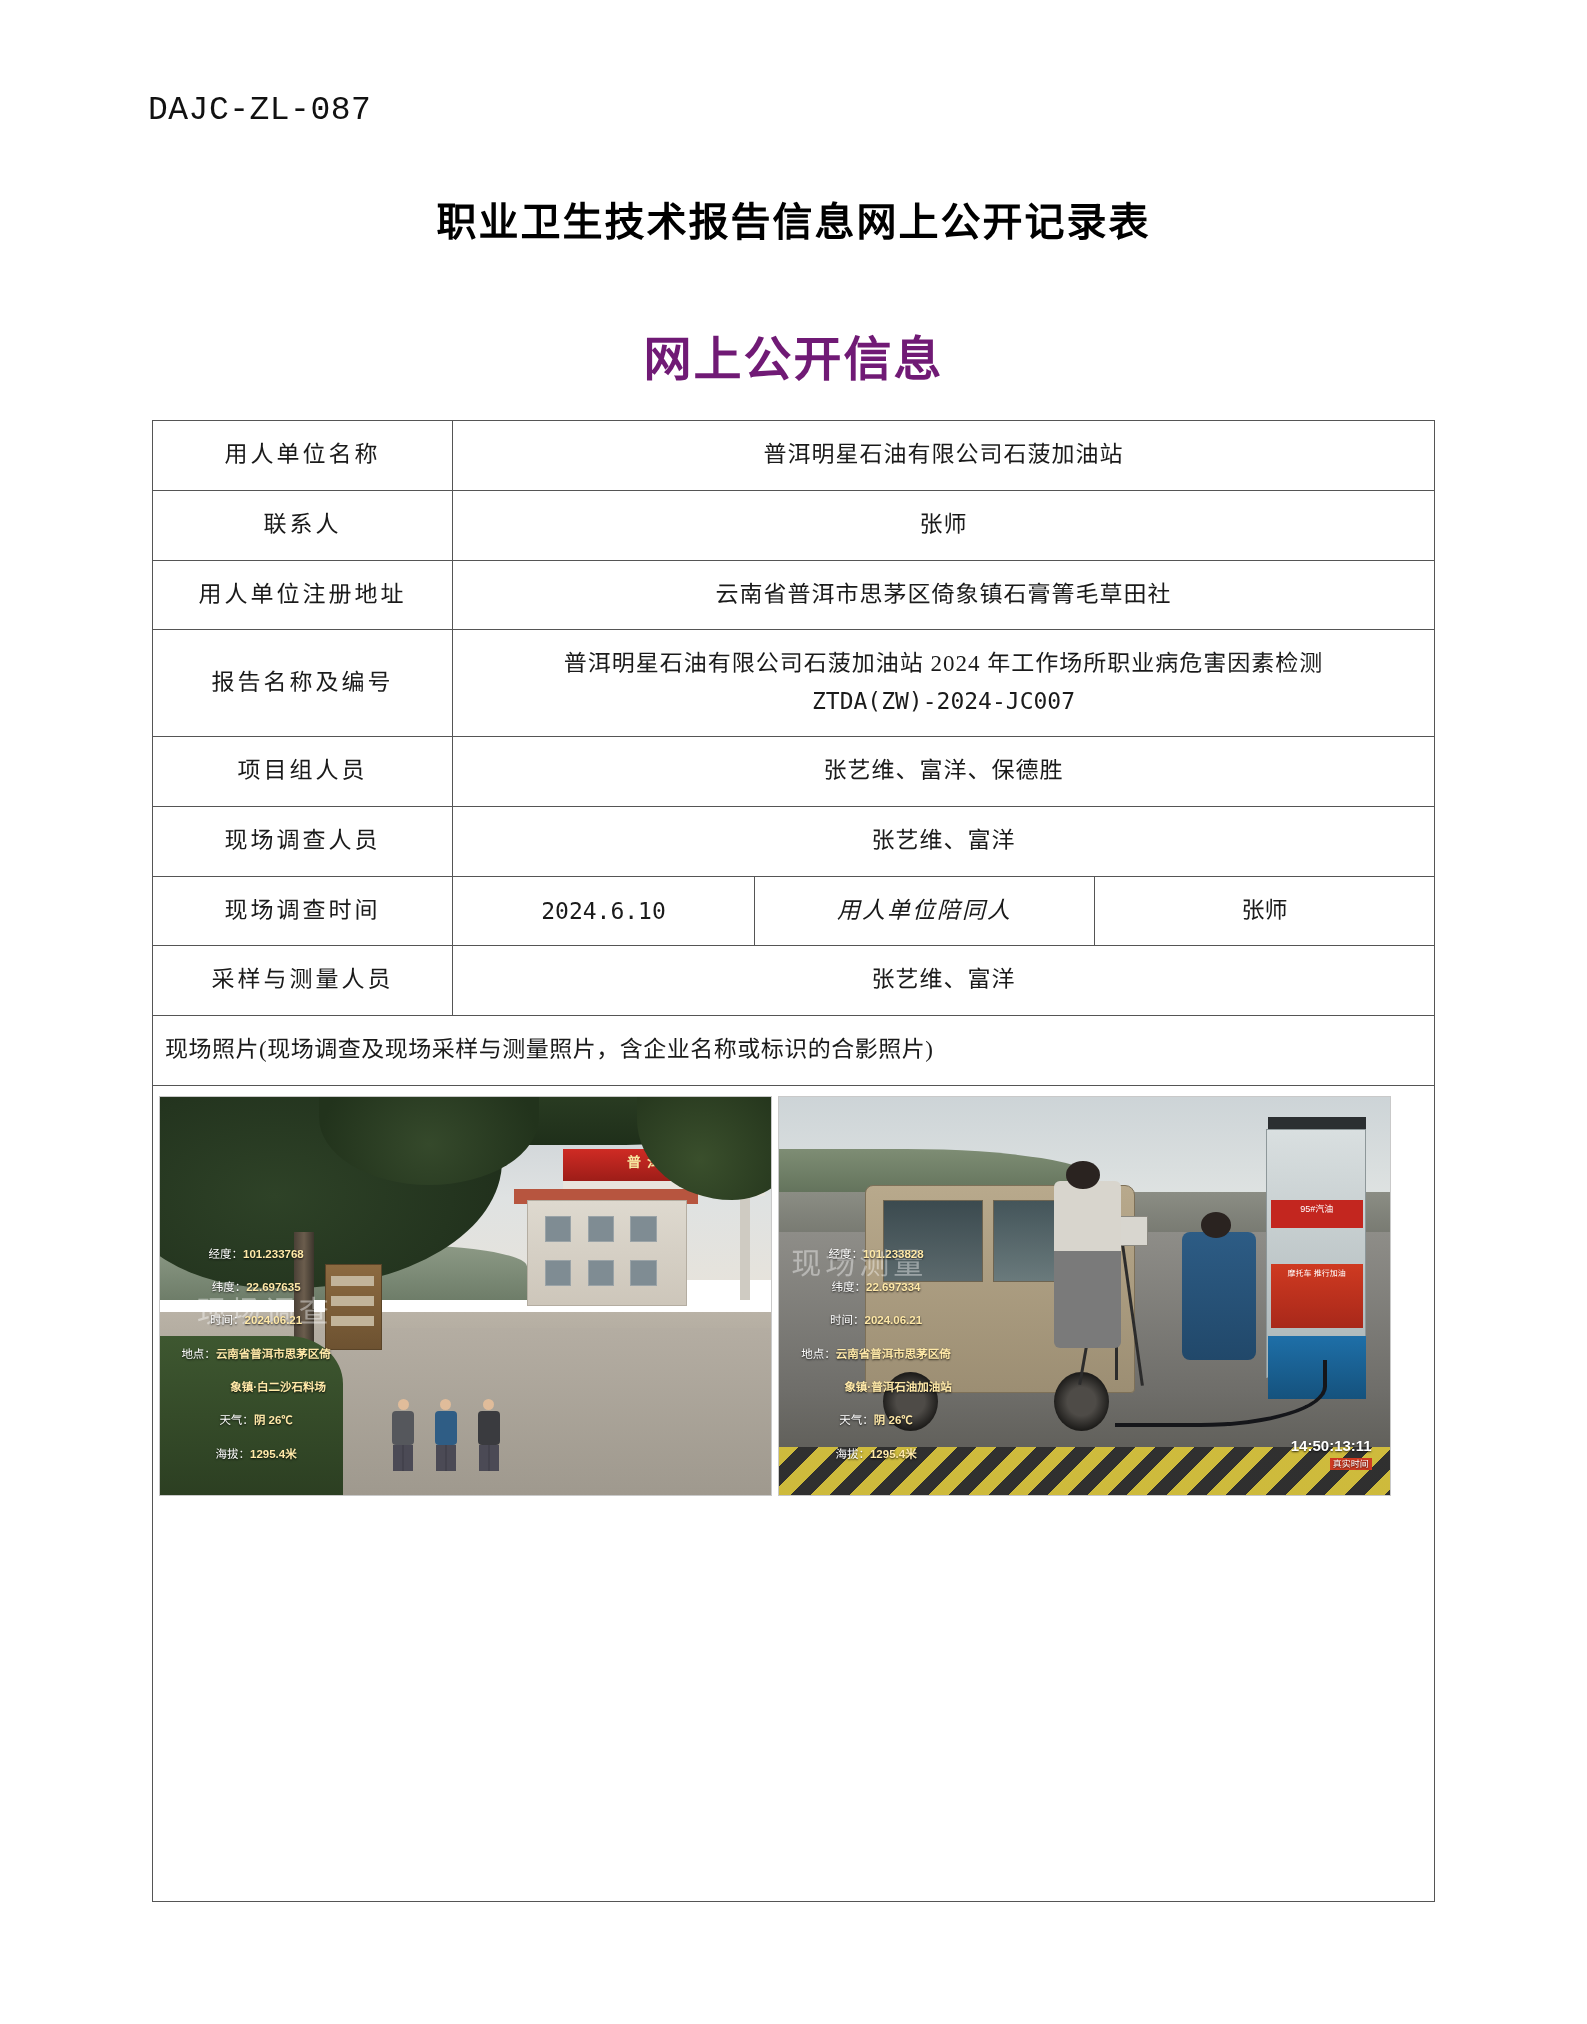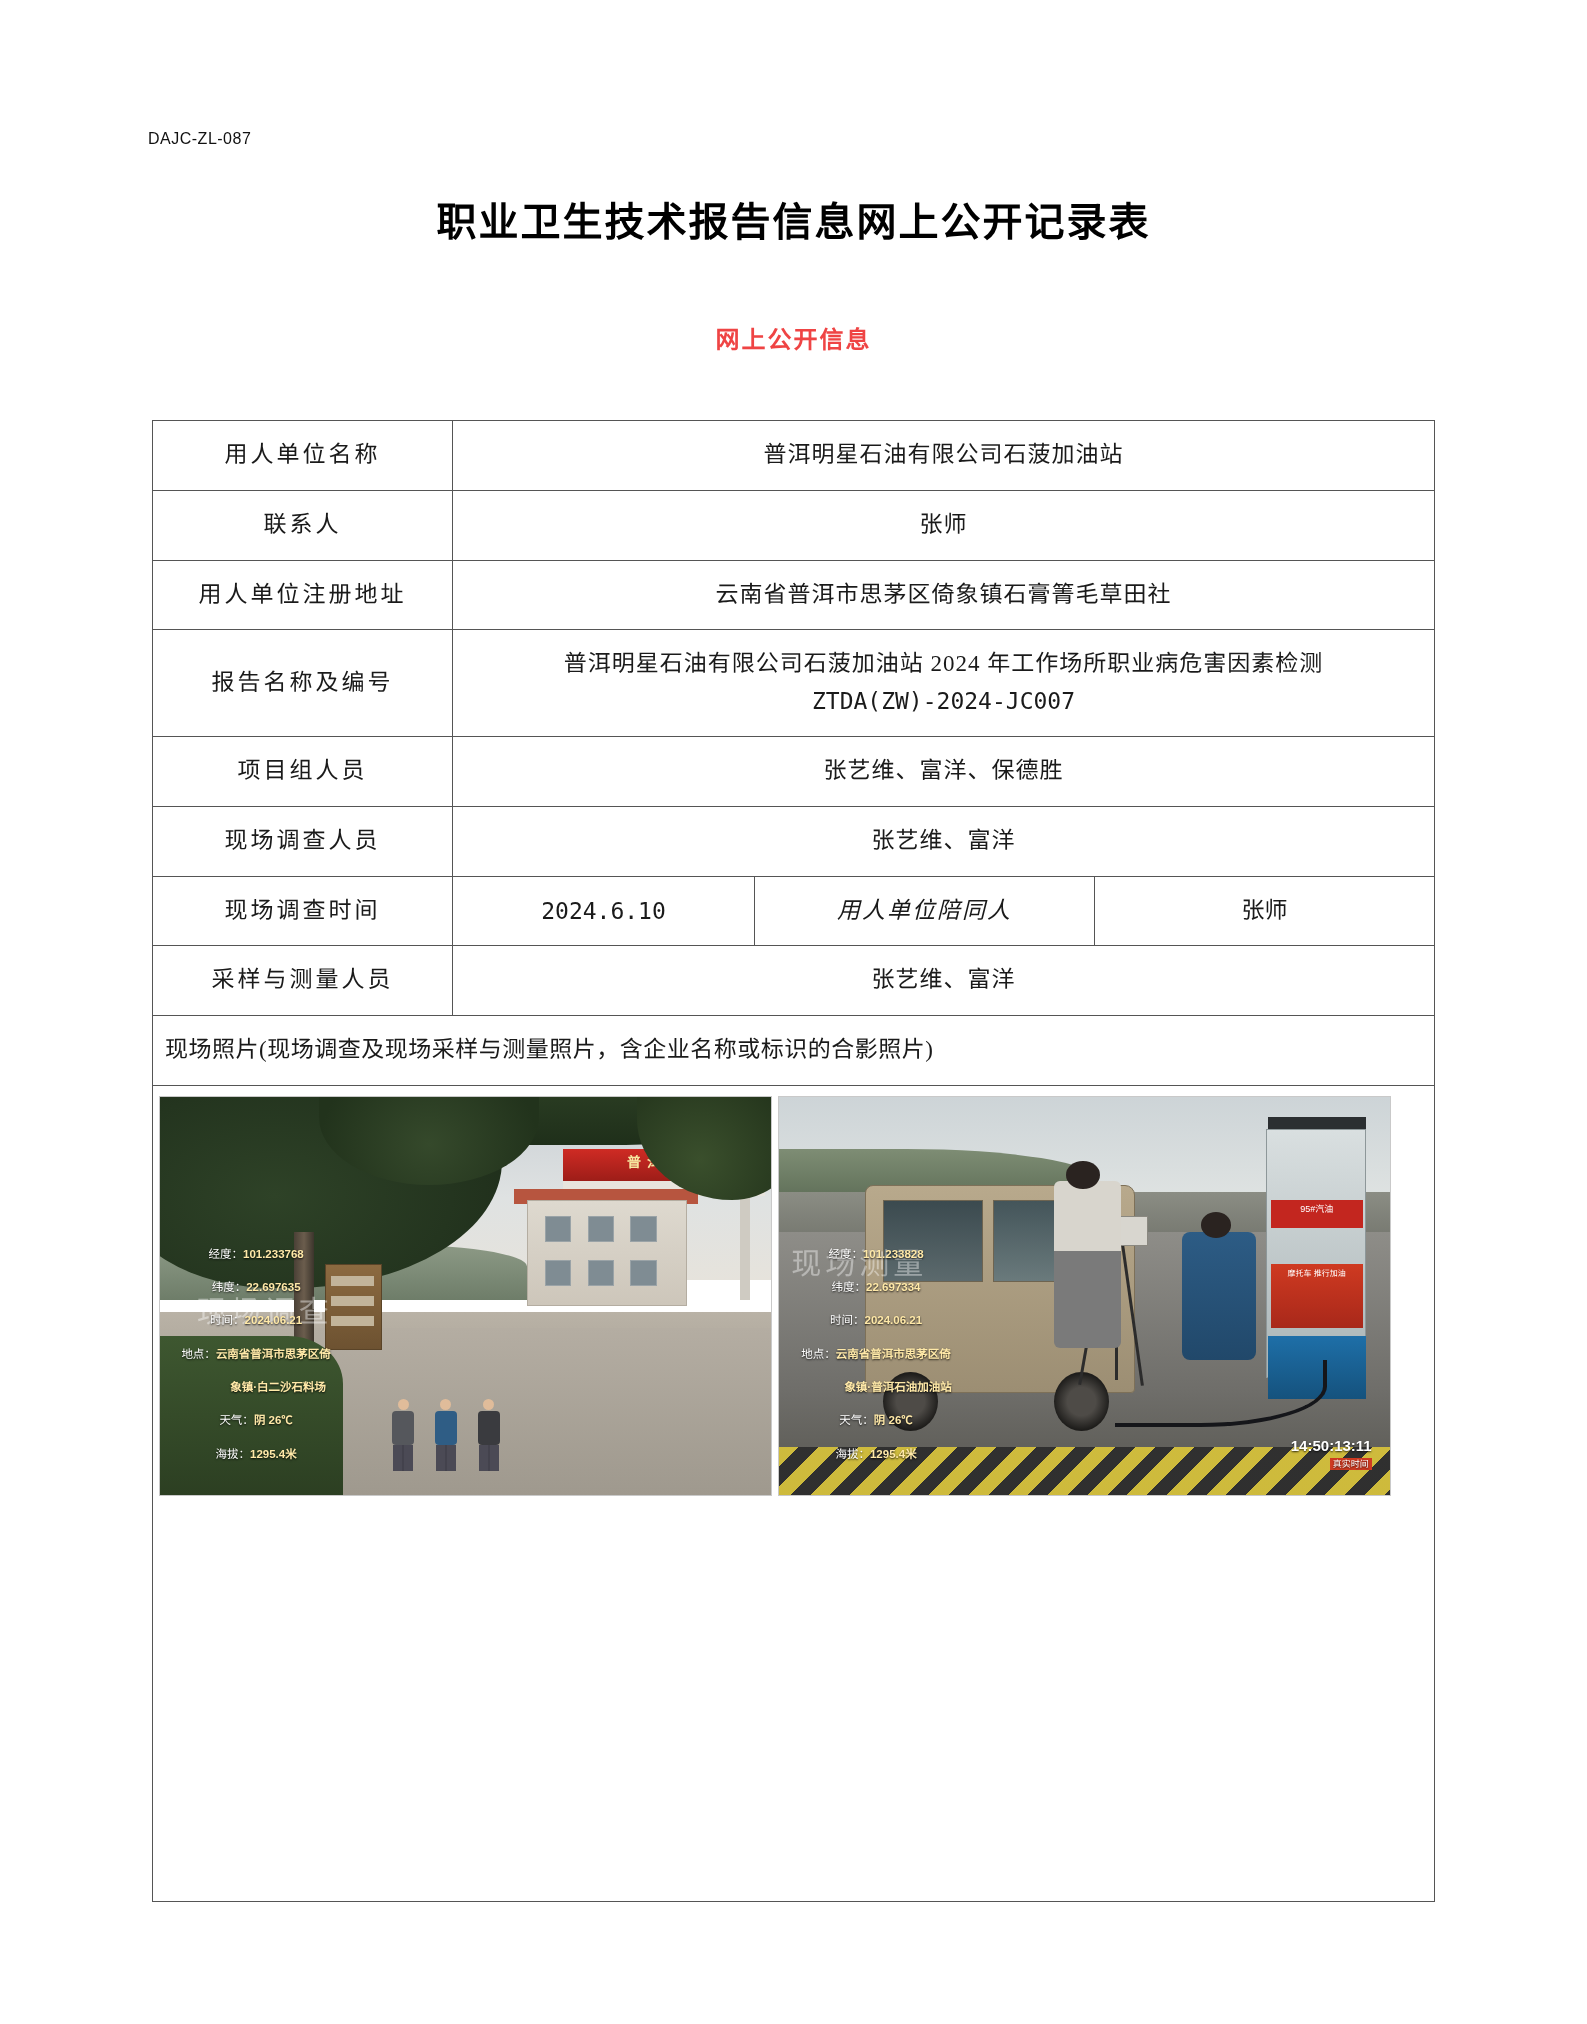--- a/index.html
+++ b/index.html
@@ -19,47 +19,46 @@
     position: relative;
     width: 1587px;
     height: 2024px;
     box-sizing: border-box;
     padding: 0;
   }
   .doc-code {
     position: absolute;
     left: 148px;
     top: 92px;
-    font-family: Liberation Sans, sans-serif;
-    font-size: 16px;
+    font-family: Liberation Mono, monospace;
+    font-size: 33px;
     letter-spacing: 0.5px;
     color: #111;
-    margin-top: 38px;
   }
   .title-main {
     position: absolute;
     left: 0;
     right: 0;
     top: 190px;
     text-align: center;
     font-size: 40px;
     font-weight: bold;
     letter-spacing: 2px;
     color: #000;
   }
   .title-sub {
     position: absolute;
     left: 0;
     right: 0;
     top: 320px;
     text-align: center;
-    font-size: 24px;
+    font-size: 48px;
     font-weight: bold;
     letter-spacing: 2px;
-    color: #ef4444;
+    color: #701a75;
   }
   .doc-table {
     position: absolute;
     left: 152px;
     top: 420px;
     width: 1282px;
     border-collapse: collapse;
     table-layout: fixed;
   }
   .doc-table td {

